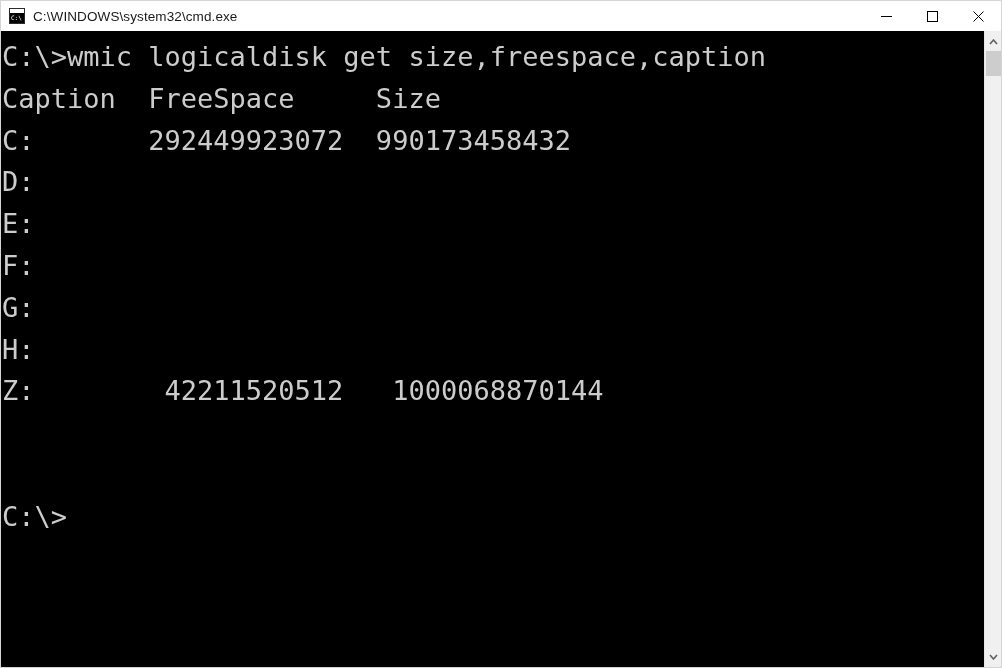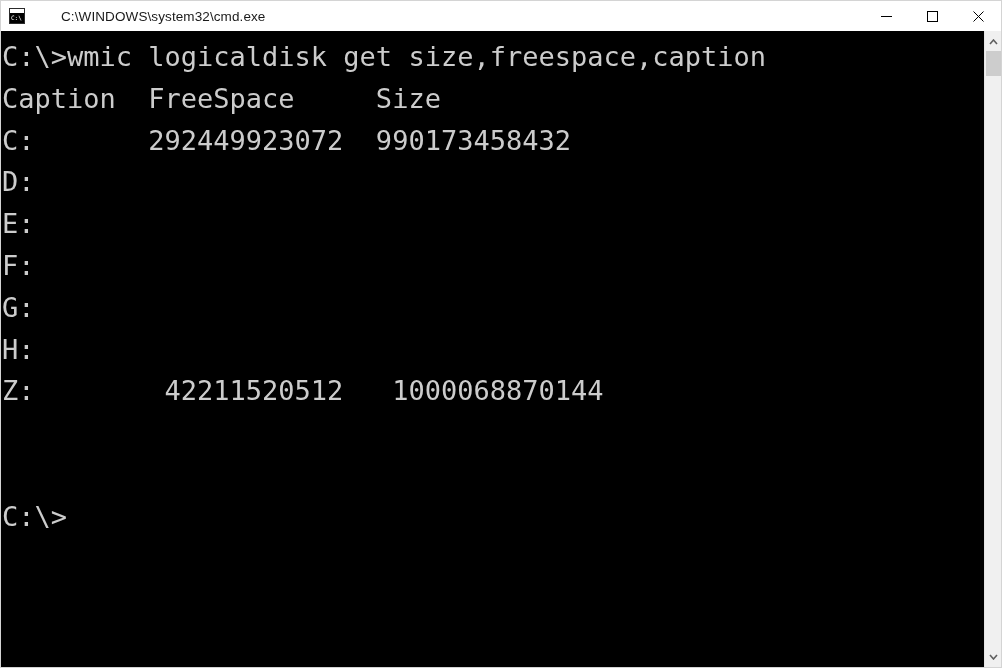--- a/index.html
+++ b/index.html
@@ -34,21 +34,20 @@
     display: flex;
     align-items: center;
     border-bottom: 1px solid #eaeaea;
   }
   #titlebar-left {
     display: flex;
     align-items: center;
     padding-left: 8px;
     flex: 1 1 auto;
     min-width: 0;
-    gap: 28px;
   }
   .app-icon {
     width: 16px;
     height: 16px;
     flex: 0 0 16px;
     background: #000000;
     border: 1px solid #2b2b2b;
     box-sizing: border-box;
     position: relative;
     margin-right: 8px;

